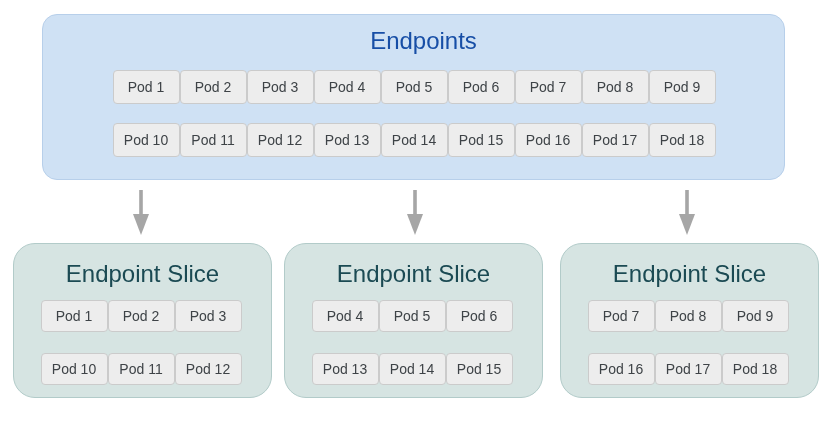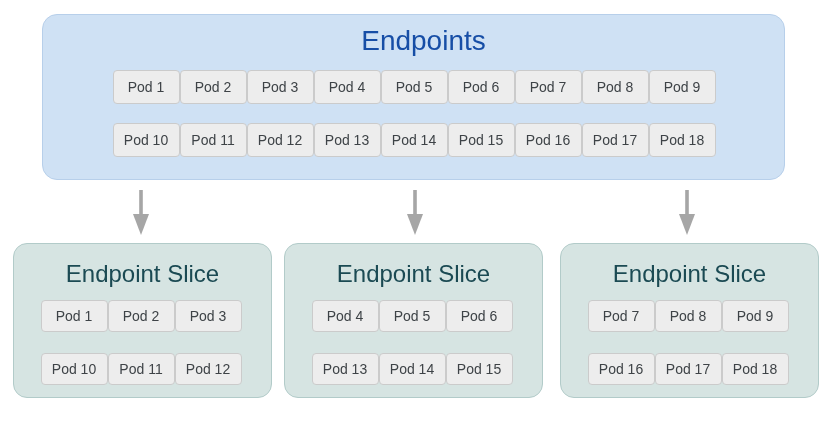--- a/index.html
+++ b/index.html
@@ -18,21 +18,21 @@
     left: 42px; top: 14px;
     width: 743px; height: 166px;
     box-sizing: border-box;
     background: var(--endpoints-box-bg);
     border: 1px solid var(--endpoints-box-border);
     border-radius: 15px;
   }
   .ep-title {
     margin: 11px 0 0 0;
     text-align: center;
-    font-size: 28px;
+    font-size: 24px;
     font-weight: 500;
     line-height: 30px;
     color: var(--endpoints-title);
     padding-left: 20px;
   }
 
   
   .pod-row { display: flex; justify-content: center; }
   .endpoints-box .pod-row { padding: 0 13px 0 14px; }
   .endpoints-box .row1 { margin-top: 14px; }
@@ -66,21 +66,21 @@
   .arrow svg { display: block; }
 
   
   .slice-box {
     position: absolute;
     top: 243px;
     width: 259px; height: 155px;
     box-sizing: border-box;
     background: var(--slice-box-bg);
     border: 1px solid var(--slice-box-border);
-    border-radius: 14px;
+    border-radius: 22px;
   }
   .s1 { left: 13px; }
   .s2 { left: 284px; }
   .s3 { left: 560px; }
   .slice-title {
     margin: 13px 0 0 0;
     text-align: center;
     font-size: 24px;
     font-weight: 500;
     line-height: 34px;

